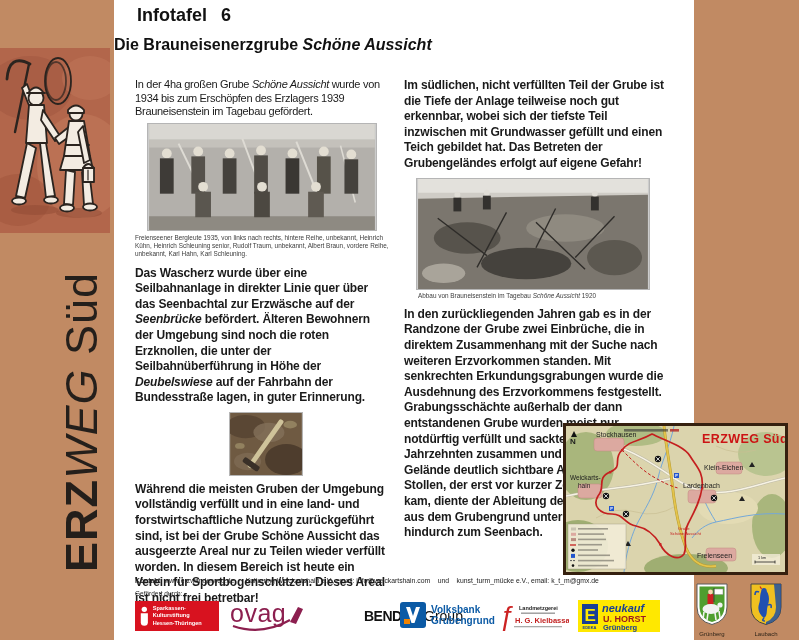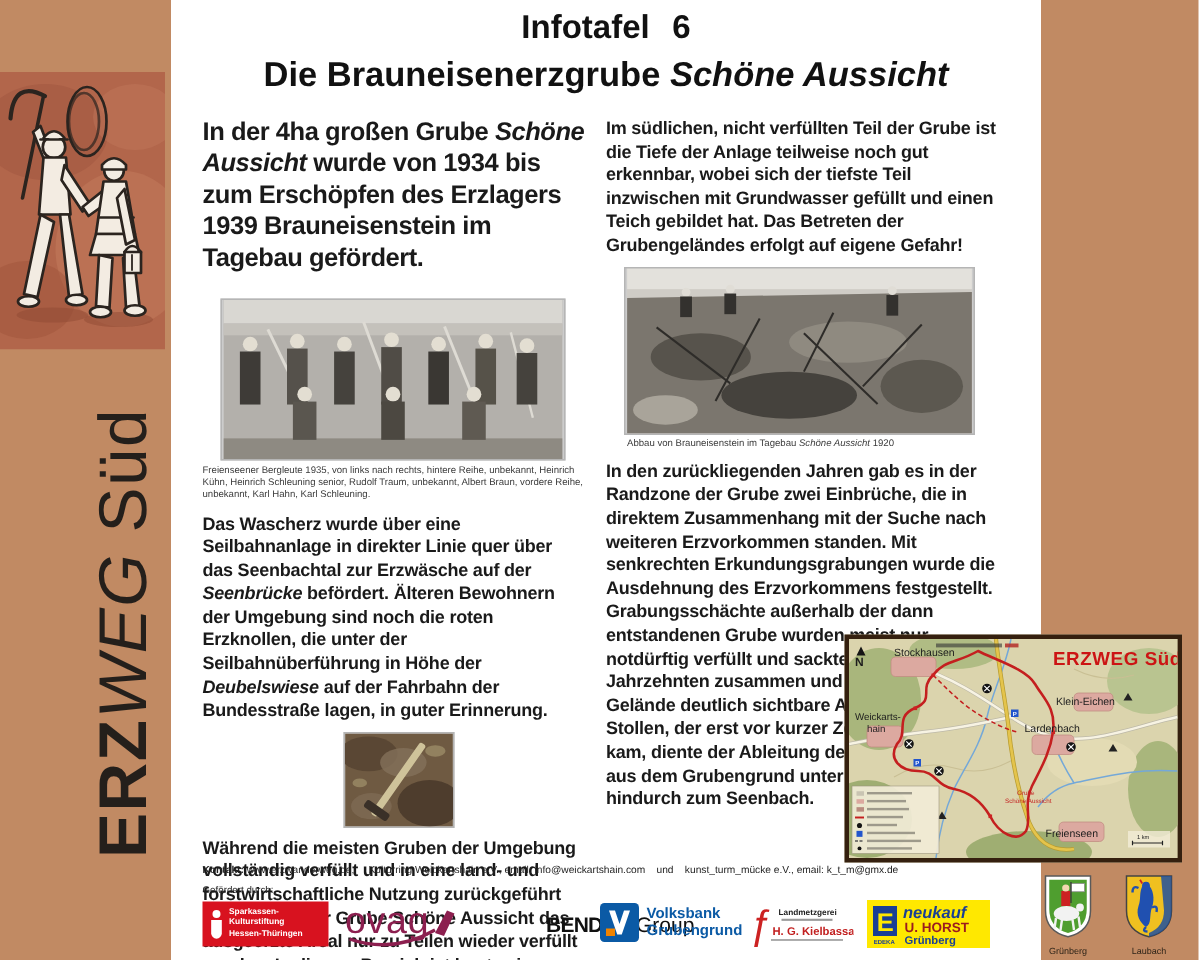--- a/index.html
+++ b/index.html
@@ -11,29 +11,29 @@
   
   .illustration { position:absolute; left:0; top:48px; width:110px; height:185px; }
   .brand-vertical { position:absolute; left:56px; top:572px; width:330px; height:56px;
      transform-origin:0 0; transform:rotate(-90deg); font-size:45px; color:#241f1b;
      letter-spacing:1px; white-space:nowrap; }
   .brand-vertical .b-bold { font-weight:bold; }
   .brand-vertical .b-italic { font-style:italic; font-weight:500; }
   .brand-vertical .b-reg { font-weight:400; }
 
   
-  .title { position:absolute; left:114px; top:5px; width:580px; text-align:center;
-     font-size:22px; font-weight:bold; color:#111; word-spacing:9px; }
-  .subtitle { position:absolute; left:114px; top:36px; width:580px; text-align:center;
-     font-size:23px; font-weight:bold; color:#111; }
+  .title { position:absolute; left:114px; top:5px; width:580px; 
+     font-size:18px; font-weight:bold; color:#111; word-spacing:9px;padding-left:23px; }
+  .subtitle { position:absolute; left:114px; top:36px; width:580px; text-align:left;
+     font-size:16px; font-weight:bold; color:#111; }
 
   
   .col-left  { position:absolute; left:135px; top:78px; width:256px; }
   .col-right { position:absolute; left:404px; top:78px; width:260px; }
-  .p-lg { font-size:17px; font-weight:bold; line-height:1.23; letter-spacing:-0.3px; color:#1a1a1a; margin-bottom:16px; }
+  .p-lg { font-size:11px; font-weight:normal; line-height:1.23; letter-spacing:-0.3px; color:#1a1a1a; margin-bottom:4px; }
   .p    { font-size:12px;  font-weight:bold; line-height:1.3;  letter-spacing:-0.15px; color:#1a1a1a; margin-bottom:6px; }
   .caption { font-size:6.4px; line-height:1.3; color:#3c3c3c; margin-bottom:7px; }
   .photo { border:1px solid #b5b5b5; background:#ccc; display:block; }
   .photo-miners   { width:230px; height:108px; margin:2px 0 3px 12px; }
   .photo-pickaxe  { width:74px;  height:64px;  margin:4px 0 6px 94px; }
   .photo-tagebau  { width:234px; height:112px; margin:4px 0 2px 12px; }
   .caption-right { margin-left:14px; }
 
   
   .map-box { position:absolute; left:563px; top:423px; width:225px; height:152px;

